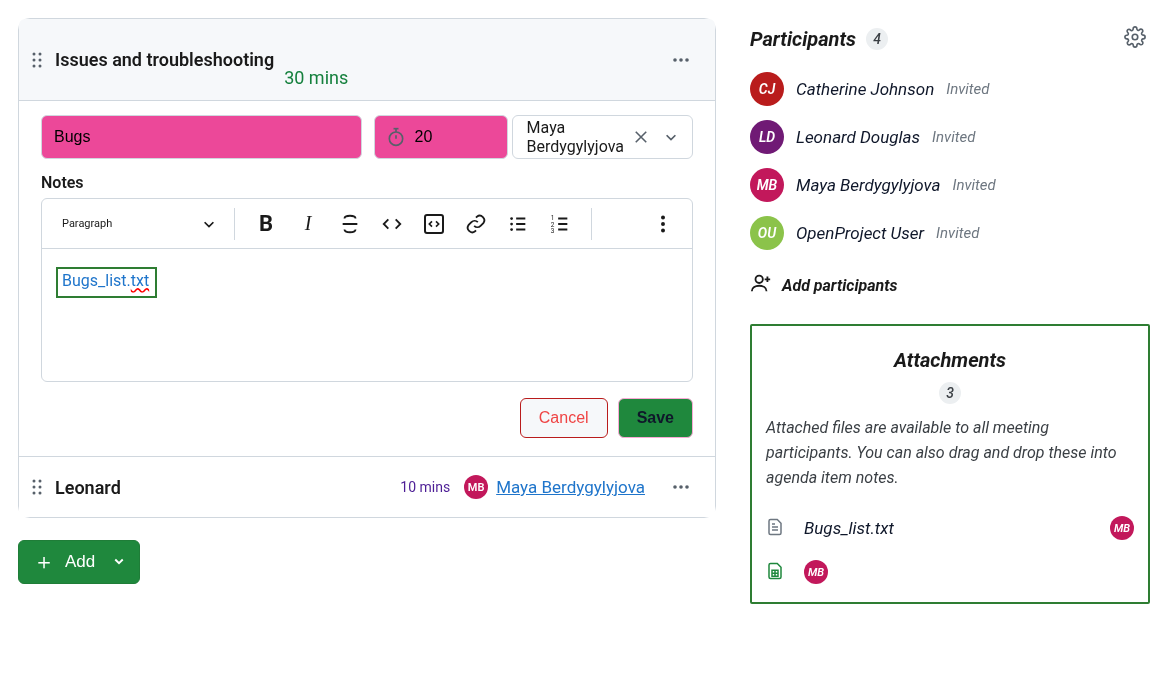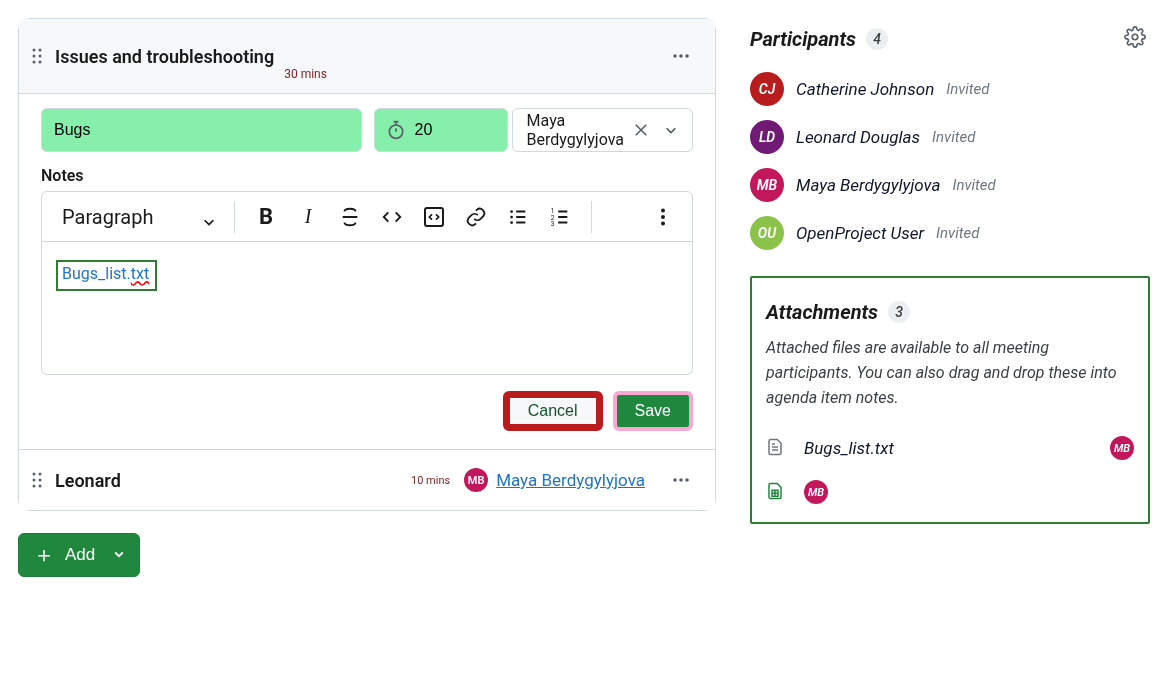--- a/index.html
+++ b/index.html
@@ -8,54 +8,54 @@
 .layout { display: flex; padding: 18px; gap: 34px; }
 .main { width: 698px; flex-shrink: 0; }
 .side { flex: 1; padding-top: 8px; font-style: italic; }
 
 
 .agenda-card { border: 1px solid #d0d7de; border-radius: 12px; background: #fff; }
 .agenda-header { display: flex; align-items: center; padding: 12px 16px 12px 10px; background: #f6f8fa; border-bottom: 1px solid #d0d7de; border-radius: 6px 6px 0 0; }
 .agenda-header.no-border { background:#fff; border-radius:0 0 6px 6px; border-bottom:none; padding-top:16px; padding-bottom:16px; }
 .drag-icon { width: 16px; color: #57606a; display:flex; align-items:center; justify-content:center; }
 .agenda-title { font-weight: 600; font-size: 18px; margin-left: 10px; }
-.agenda-duration { color: #7f1d1d; margin-left: 10px; font-size: 12px; margin-top: 36px; }
+.agenda-duration { color: #15803d; margin-left: 10px; font-size: 18px; margin-top: 36px; }
 .dots-btn { margin-left: auto; color: #57606a; cursor:pointer; padding:4px 8px; display:flex; }
 
 .agenda-body { padding: 14px 22px 18px 22px; }
 .form-row { display: flex; gap: 12px; margin-bottom: 14px; }
-.inp { height: 44px; border: 1px solid #d0d7de; border-radius: 6px; background: #86efac; font-size: 16px; padding: 8px 12px; outline: none; }
+.inp { height: 44px; border: 1px solid #d0d7de; border-radius: 6px; background: #ec4899; font-size: 16px; padding: 8px 12px; outline: none; }
 .inp.title { flex: 1 1 220px; width: 220px; }
 .dur-wrap { position: relative; width: 126px; }
 .inp.dur { width: 134px; padding-left: 40px; }
 .dur-wrap .stopwatch { position:absolute; left:12px; top:50%; transform:translateY(-50%); color:#57606a; width:20px; height:20px; }
 .assignee { flex:1; height:44px; border:1px solid #d0d7de; border-radius:6px; display:flex; align-items:center; padding:0 8px 0 14px; font-size:16px; gap:10px; }
 .assignee .name { flex:1; }
 .assignee .xbtn, .assignee .caret { width:20px; color:#57606a; cursor:pointer; display:flex; }
 
 .notes-label { font-weight:600; font-size:16px; margin-bottom:6px; }
 
 .editor { border:1px solid #d0d7de; border-radius:6px; }
 .toolbar { display:flex; align-items:center; height:50px; padding:0 10px; border-bottom:1px solid #d0d7de; gap:6px; }
-.format-sel { display:flex; align-items:flex-end; gap:10px; width:170px; padding:4px 6px 4px 10px; border-radius:4px; font-size:20px; cursor:pointer; justify-content:space-between; }
+.format-sel { display:flex; align-items:flex-start; gap:10px; width:170px; padding:4px 6px 4px 10px; border-radius:4px; font-size:11px; cursor:pointer; justify-content:space-between; }
 .tb-group { display:flex; align-items:center; gap:4px; }
 .tb-btn { width:38px; height:38px; display:flex; align-items:center; justify-content:center; border-radius:4px; cursor:pointer; color:#1a1a1a; }
 .tb-btn svg { width:22px; height:22px; }
 .tb-btn.bold-btn { font-weight:700; font-size:22px; }
 .tb-btn.italic-btn { font-style:italic; font-size:20px; font-family:Georgia,serif; }
 .vdiv { width:1px; height:32px; background:#d0d7de; margin:0 6px; }
 
 .editor-content { min-height:132px; height:132px; padding:18px 14px; font-size:16px; }
 .ins-link { color:#1f75cb; border-bottom: 2px solid rgba(0,0,0,0); }
 .wavy { text-decoration: red wavy underline; text-align: center; }
 .sel-frame { display:inline-block; border:2px solid #2e7d32; padding:2px 6px 4px 4px; line-height:1.3; }
 
 .form-footer { display:flex; justify-content:flex-end; gap:10px; margin-top:16px; }
-.btn { height:40px; padding:0 18px; font-size:16px; border-radius:6px; cursor:pointer; border:7px solid #b91c1c; background:#f6f8fa; color:#14532d; }
-.btn.primary { background:#1f883d; border:4px solid #f9a8d4; color:#ffffff; font-weight:400; }
+.btn { height:40px; padding:0 18px; font-size:16px; border-radius:6px; cursor:pointer; border:1px solid #b91c1c; background:#f6f8fa; color:#ef4444; }
+.btn.primary { background:#1f883d; border:1px solid #f9a8d4; color:#0f172a; font-weight:700; }
 
 .add-btn { margin-top:22px; height:44px; padding:0 14px; background:#1f883d; border:1px solid #1f7d38; color:#fff; font-size:17px; border-radius:6px; display:inline-flex; align-items:center; gap:10px; cursor:pointer; }
 .add-btn .plus { font-size:22px; line-height:1; }
 .add-btn .caret-down { margin-left:8px; }
 
 
 .side h2 { font-size:20px; font-weight:700; display:flex; align-items:center; gap:10px; }
 .side .count-badge { background:#eceff1; color:#3a3f44; font-size:14px; border-radius:50%; width:22px; height:22px; display:inline-flex; align-items:center; justify-content:center; font-weight:500; }
 .side-header { display:flex; align-items:center; justify-content:space-between; }
 .gear { color:#57606a; cursor:pointer; margin-right:4px; }
@@ -63,21 +63,21 @@
 .plist { margin-top:20px; display:flex; flex-direction:column; gap:14px; }
 .prow { display:flex; align-items:center; gap:12px; font-size:17px; }
 .avatar { width:34px; height:34px; border-radius:50%; color:#fff; font-size:14px; font-weight:600; display:flex; align-items:center; justify-content:center; flex-shrink:0; }
 .avatar.sm { width:24px; height:24px; font-size:11px; }
 .plink { color:#0f172a; text-decoration:none; }
 .invited { color:#6e7781; font-size:15px; }
 
 .add-part { display:flex; align-items:center; gap:10px; font-weight:700; font-size:16px; margin-top:22px; cursor:pointer; }
 
 .attach-card { border:2px solid #2e7d32; border-radius:2px; margin-top:26px; padding:22px 14px 18px 14px; }
-.attach-card h2 { margin-bottom:12px; }
+.attach-card h2 { margin-bottom:12px;flex-direction:column; }
 .attach-desc { color:#3a3f44; font-size:16px; line-height:1.55; }
 .flist { margin-top:26px; display:flex; flex-direction:column; gap:20px; }
 .frow { display:flex; align-items:center; gap:18px; font-size:17px; }
 .frow .fname { flex:1; }
 .ficon { width:20px; height:22px; display:flex; color:#6e7781; }
 .ficon.green { color:#1f883d; }
 .attach-action { display:flex; align-items:center; gap:12px; font-weight:700; font-size:16px; margin-top:30px; cursor:pointer; }
 
 .assignee-link { color:#1f75cb; }
 
@@ -218,21 +218,21 @@
           <svg width="10" height="16" viewBox="0 0 10 16">
               <circle cx="2" cy="2" r="1.5" fill="currentColor"></circle>
               <circle cx="8" cy="2" r="1.5" fill="currentColor"></circle>
               <circle cx="2" cy="8" r="1.5" fill="currentColor"></circle>
               <circle cx="8" cy="8" r="1.5" fill="currentColor"></circle>
               <circle cx="2" cy="14" r="1.5" fill="currentColor"></circle>
               <circle cx="8" cy="14" r="1.5" fill="currentColor"></circle>
             </svg>
         </span>
         <span class="agenda-title">Leonard</span>
-        <span style="margin-left:auto;color:#7f1d1d;font-size:11px;">10 mins</span>
+        <span style="margin-left:auto;color:#4c1d95;font-size:14px;">10 mins</span>
         <span class="avatar sm" style="margin-left:14px;background:#c2185b">MB</span>
         <a href="#" class="assignee-link" style="margin-left:8px;font-size:17px;">Maya Berdygylyjova</a>
         <span class="dots-btn" style="margin-left:18px">
           <svg width="20" height="20" viewBox="0 0 20 20">
               <circle cx="4" cy="10" r="1.8" fill="currentColor"></circle>
               <circle cx="10" cy="10" r="1.8" fill="currentColor"></circle>
               <circle cx="16" cy="10" r="1.8" fill="currentColor"></circle>
             </svg>
         </span>
       </div>
@@ -277,20 +277,30 @@
           <a href="#" class="plink">Maya Berdygylyjova</a>
           <span class="invited">Invited</span>
         </div>
         <div class="prow">
           <span class="avatar" style="background:#8bc34a">OU</span>
           <a href="#" class="plink">OpenProject User</a>
           <span class="invited">Invited</span>
         </div>
       </div>
 
+    <div class="add-part">
+      <span>
+        <svg width="22" height="22" viewBox="0 0 24 24" fill="none" stroke="currentColor" stroke-width="2">
+            <circle cx="10" cy="8" r="4"></circle>
+            <path d="M2 21c0-4 4-6 8-6s8 2 8 6"></path>
+            <path d="M19 5v6M16 8h6"></path>
+          </svg>
+      </span>
+      <span>Add participants</span>
+    </div>
 
     <div class="attach-card">
       <h2>
         <span>Attachments</span>
         <span class="count-badge">3</span>
       </h2>
       <div class="attach-desc">Attached files are available to all meeting participants. You can also drag and drop these into agenda item notes.</div>
 
       <div class="flist" id="flist">
           <div class="frow">

